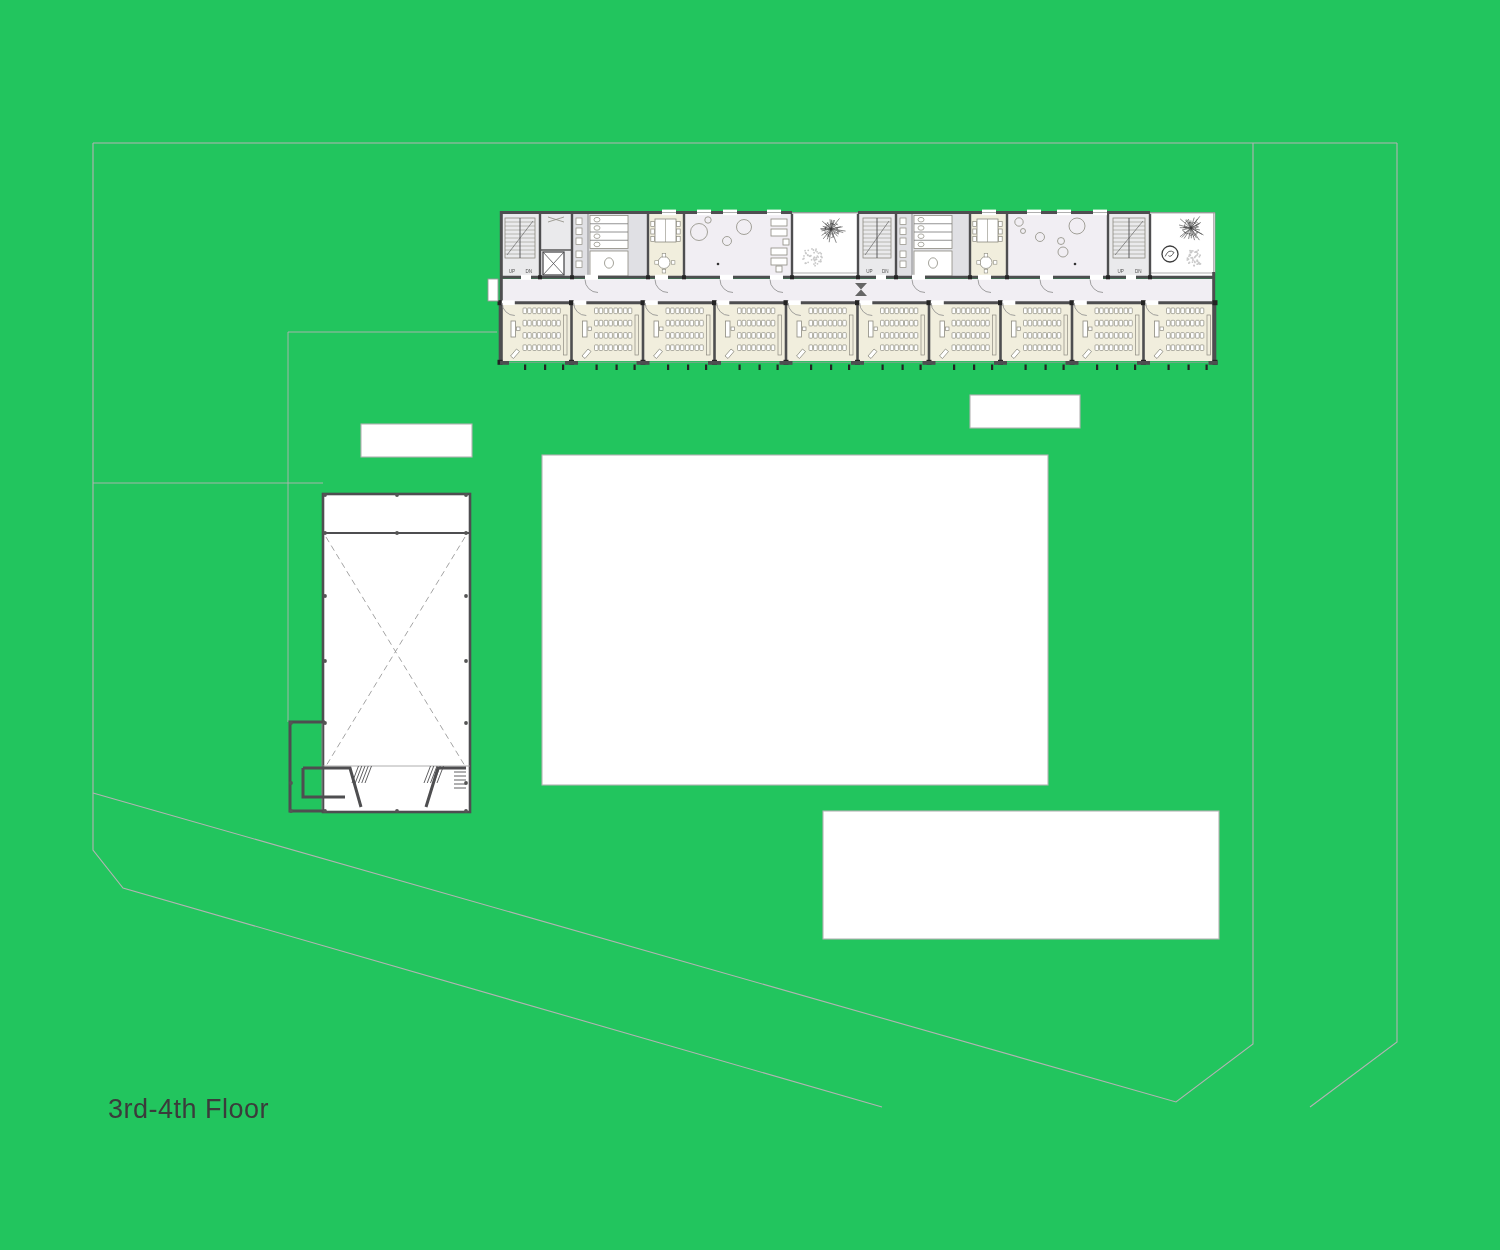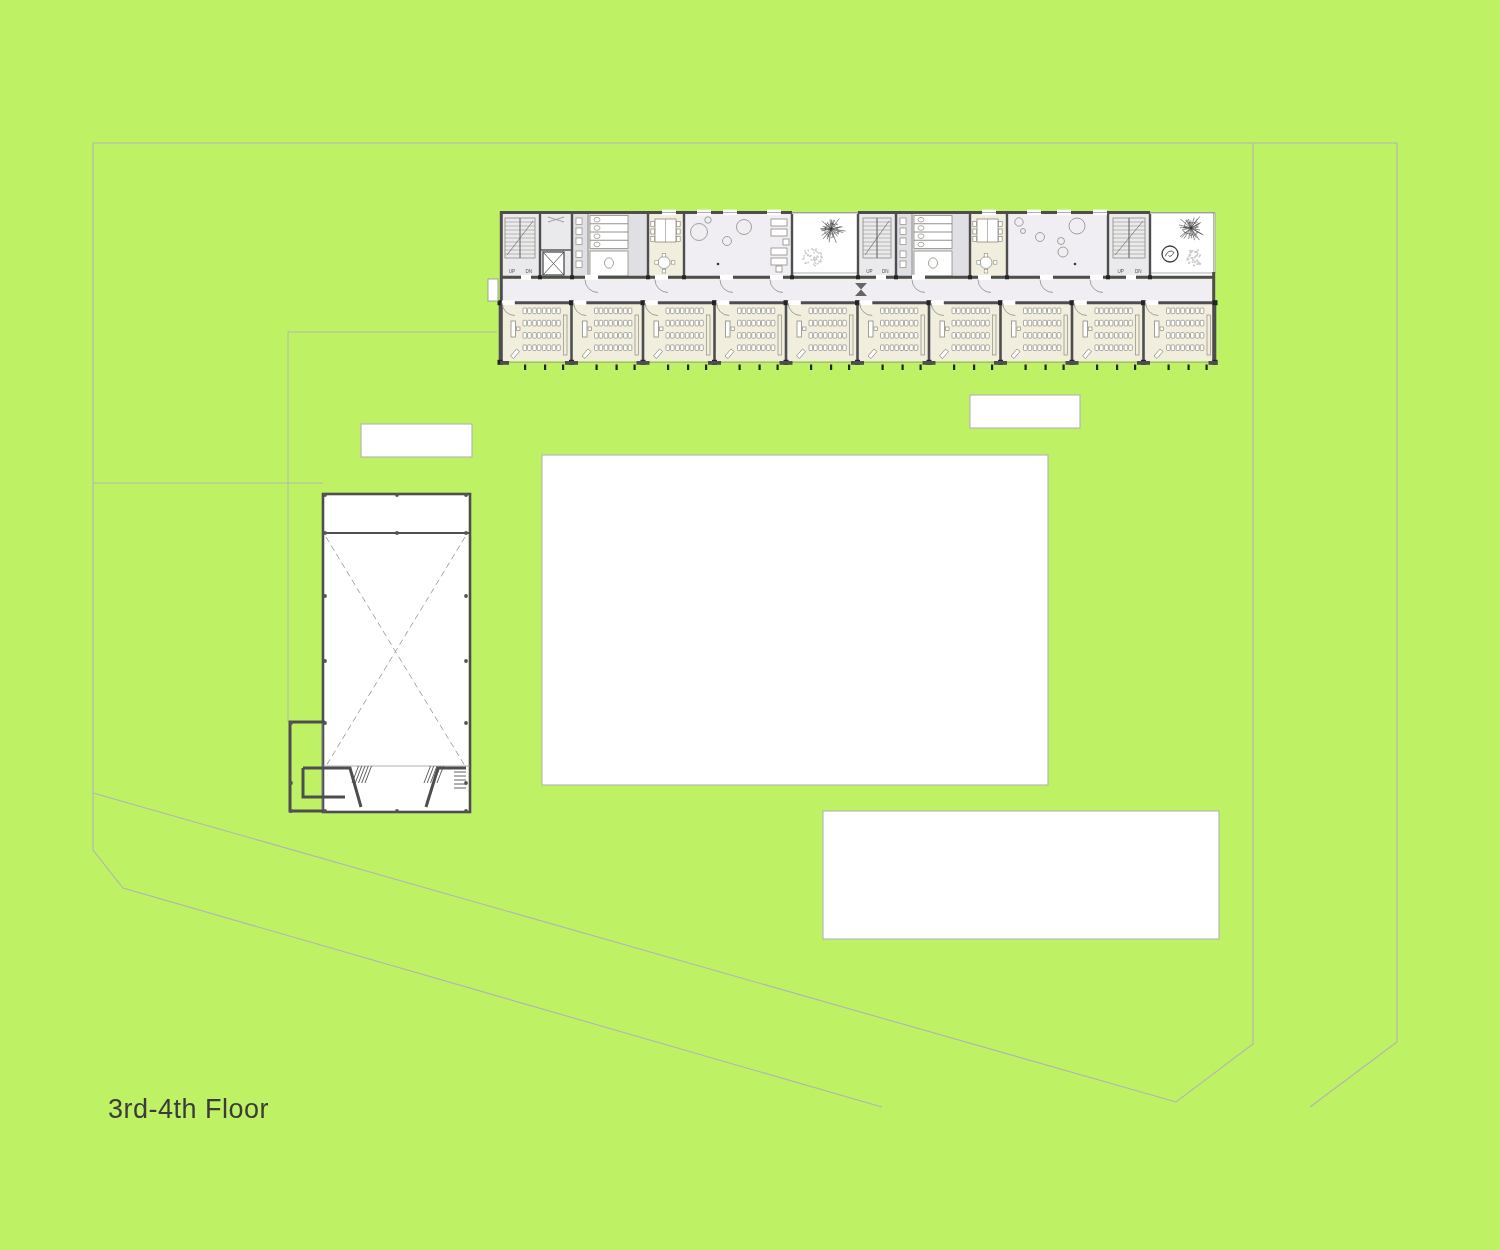--- a/index.html
+++ b/index.html
@@ -1,16 +1,16 @@
 <!DOCTYPE html>
 <html><head>
 <meta charset="utf-8">
 <style>
   html,body{margin:0;padding:0;background:#fff;}
-  .stage{position:relative;width:1500px;height:1250px;background:#bef264;overflow:hidden;
+  .stage{position:relative;width:1500px;height:1250px;background:#22c55e;overflow:hidden;
          font-family:"Liberation Sans",sans-serif;}
   .stage svg{position:absolute;left:0;top:0;}
   .floor-label{position:absolute;left:108px;top:1094px;font-size:27px;color:#3b3b3b;
                letter-spacing:0.5px;}
 </style>
 </head>
 <body>
 
 <div class="stage">
   <svg id="plan" width="1500" height="1250" viewBox="0 0 1500 1250">

